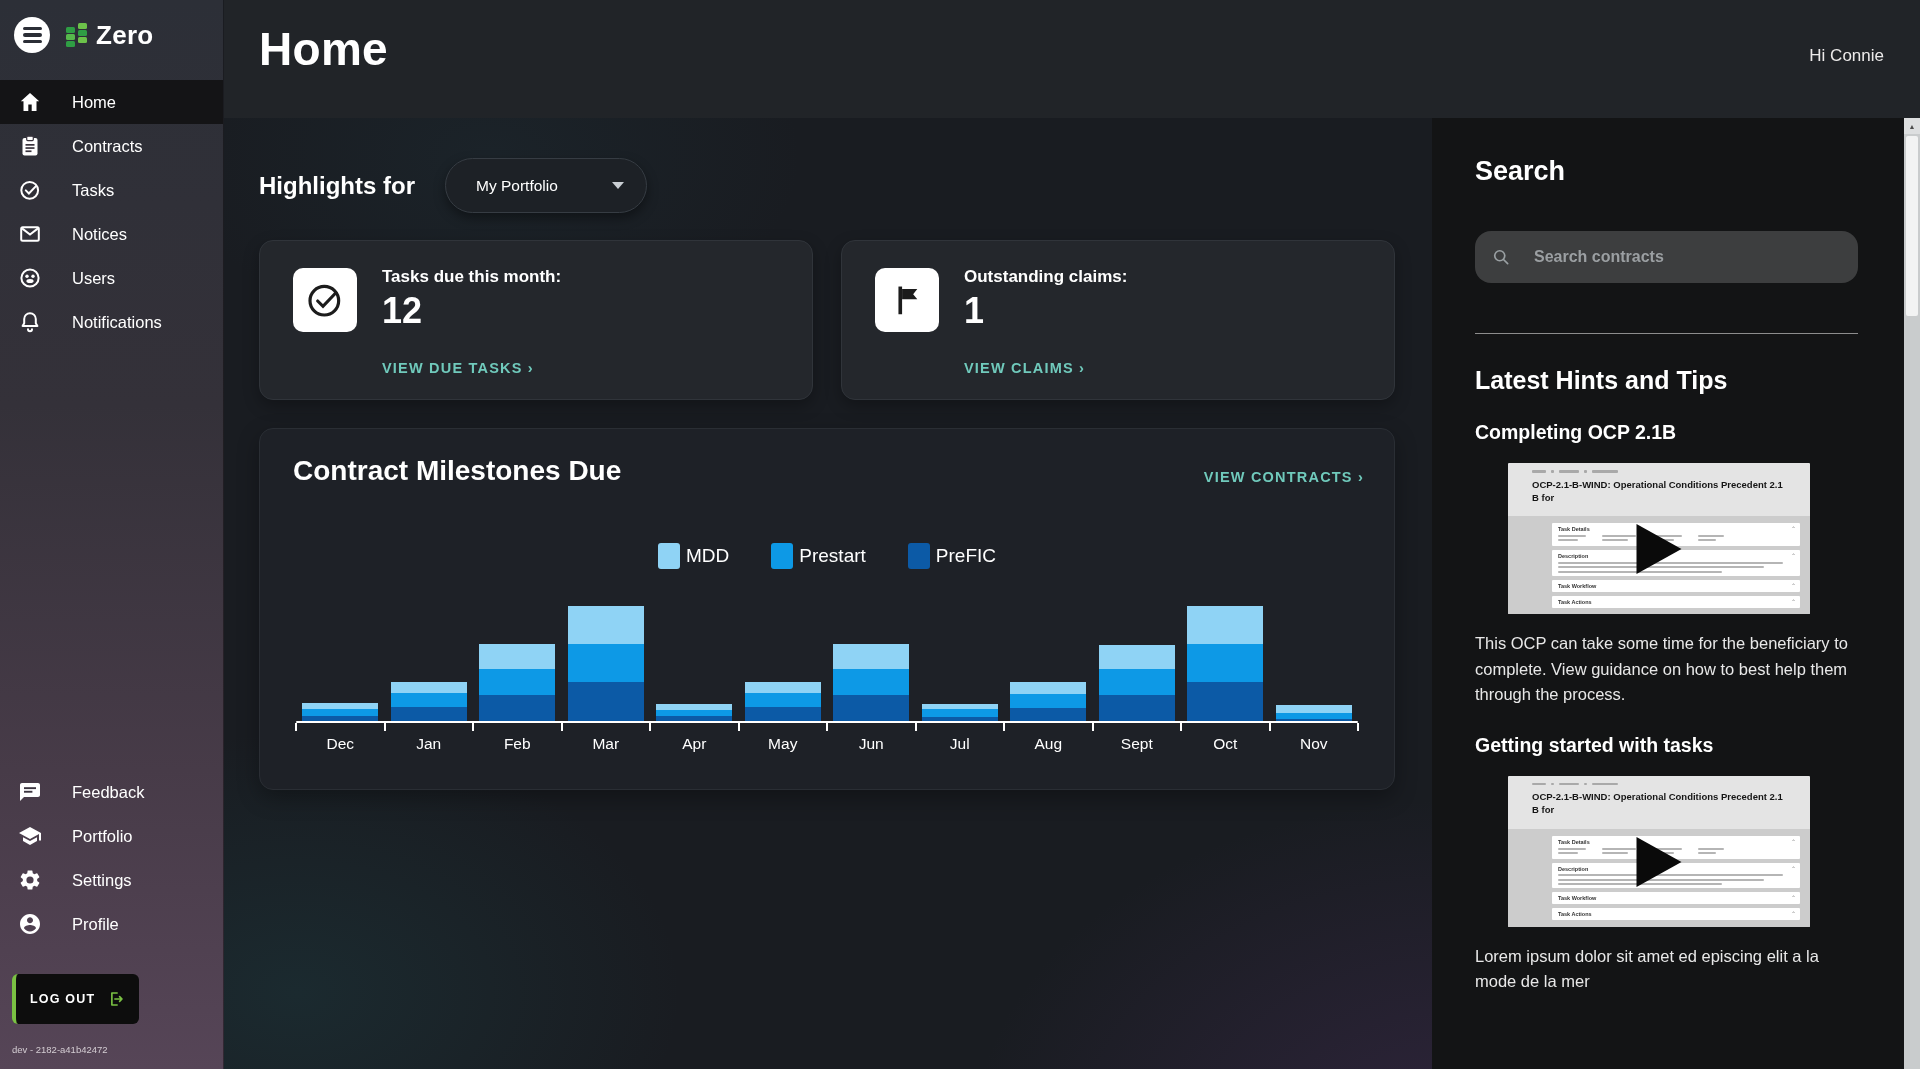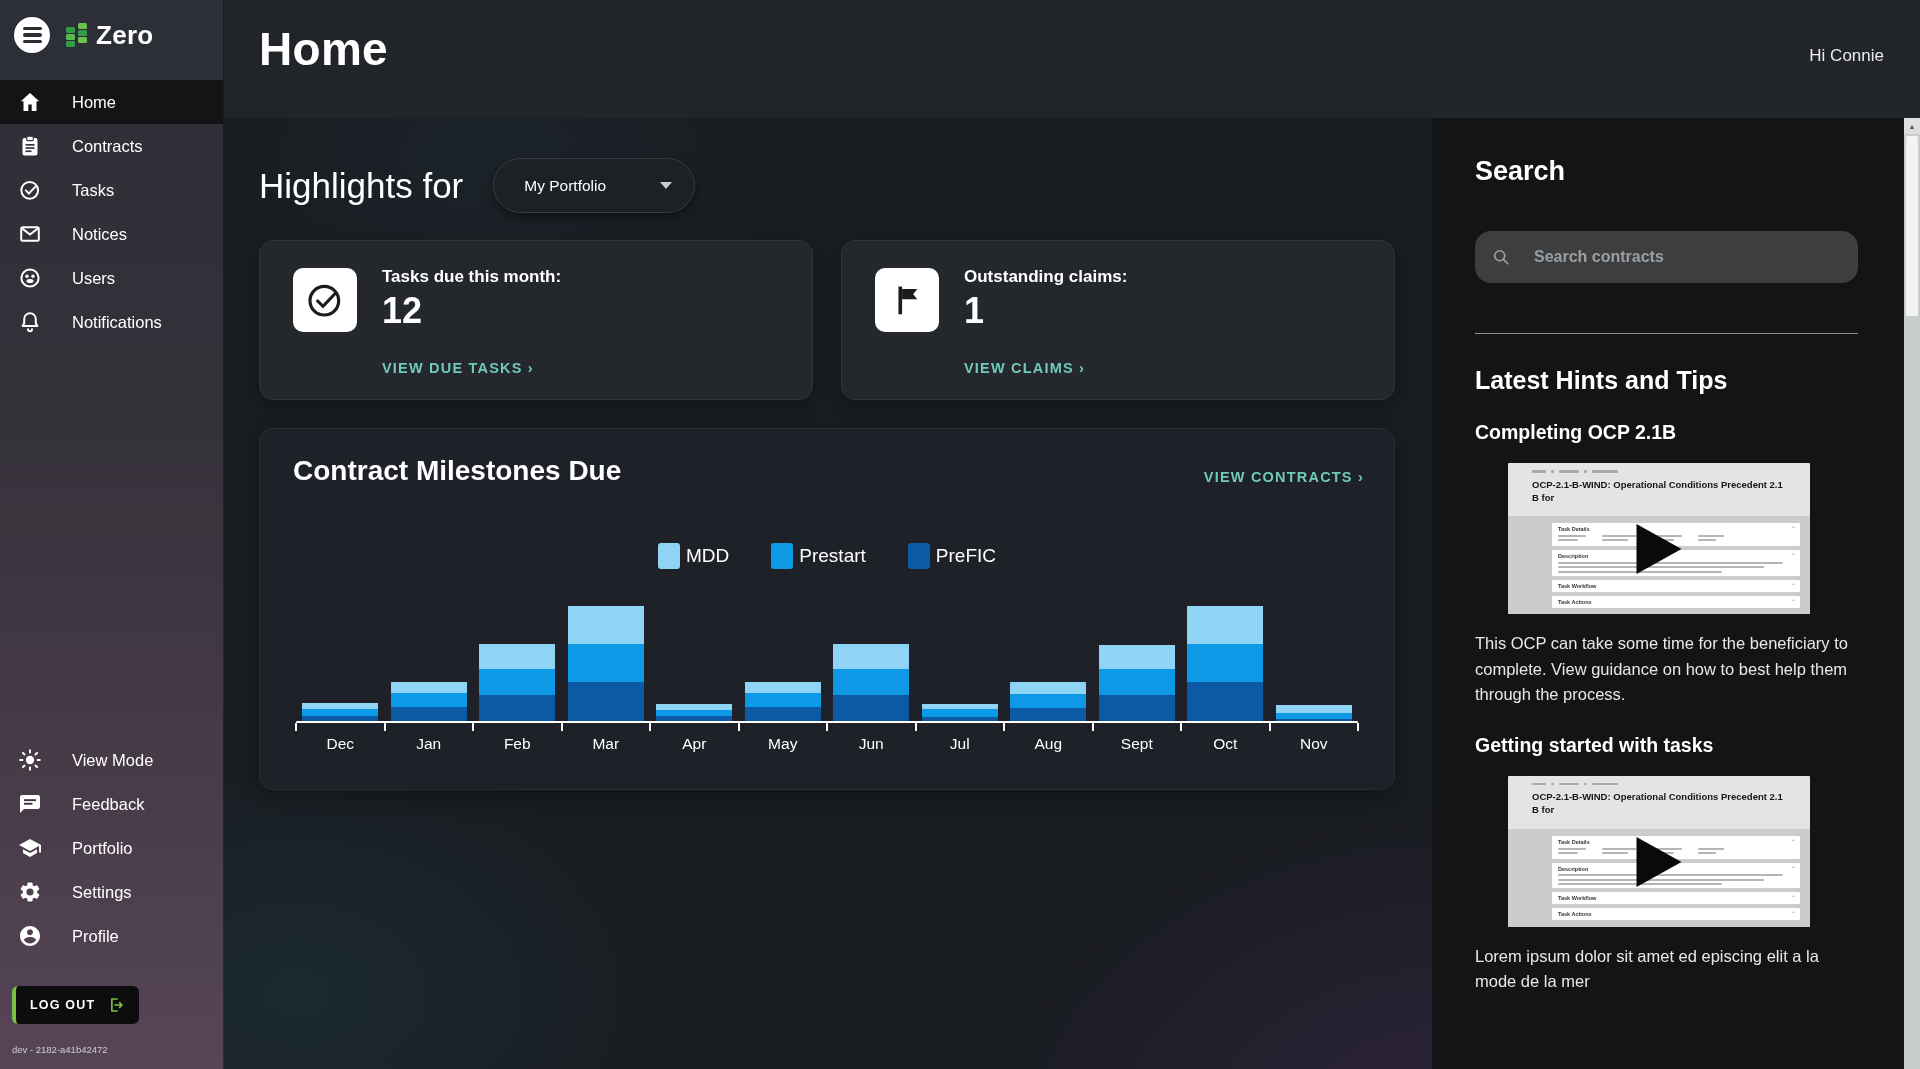--- a/index.html
+++ b/index.html
@@ -20,38 +20,38 @@
   .logo-glyph i { position:absolute; width:9px; height:5.5px; border-radius:1.5px; }
   .logo-text { color:#fff; font-size:26px; font-weight:bold; letter-spacing:.3px; }
   .nav { margin-top:10px; }
   .nav-item { display:flex; align-items:center; height:44px; padding-left:18px; gap:30px;
     color:#fff; cursor:pointer; }
   .nav-item.active { background:#141416; }
   .nav-icon { width:24px; height:24px; display:flex; align-items:center; justify-content:center; }
   .nav-label { font-size:16.5px; }
   .sidebar-footer { position:absolute; left:0; bottom:0; width:100%; padding-bottom:14px; }
   .logout-btn { margin:28px 0 0 12px; display:inline-flex; align-items:center; gap:12px;
-    background:#0d0d0d; border-left:4px solid #7ac143; border-radius:6px; padding:10px 14px;
+    background:#0d0d0d; border-left:4px solid #7ac143; border-radius:6px; padding:16px 14px;
     color:#fff; font-size:12.5px; font-weight:bold; letter-spacing:1.2px; cursor:pointer;justify-content:space-between; }
   .version { margin:20px 0 0 12px; font-size:9.5px; color:#d4cdd3; }
 
   
   .header { position:absolute; left:224px; top:0; right:0; height:118px; background:#212428; z-index:4; }
   .page-title { margin:22px 0 0 35px; font-size:46px; font-weight:bold; color:#fff; letter-spacing:.3px; }
   .greeting { position:absolute; right:36px; top:46px; font-size:17px; color:#eceaea; }
 
   
   .main { position:absolute; left:224px; top:118px; width:1208px; bottom:0;
     background:
       radial-gradient(620px 420px at 6% 92%, rgba(34,92,98,.22), transparent 62%),
       radial-gradient(760px 540px at 102% 108%, rgba(86,52,108,.35), transparent 64%),
       radial-gradient(520px 320px at 22% 4%, rgba(38,72,84,.16), transparent 60%),
       #191c21; }
   .hl-row { display:flex; align-items:center; margin:40px 0 0 35px; gap:30px; }
-  .hl-title { font-size:35px; font-weight:normal; color:#fff; }
+  .hl-title { font-size:24px; font-weight:bold; color:#fff; }
   .dropdown { display:flex; align-items:center; justify-content:space-between; width:202px; height:55px;
     background:#1d2126; border:1px solid #363c43; border-radius:28px; padding:0 22px 0 30px;
     box-shadow:0 5px 12px rgba(0,0,0,.4); cursor:pointer; }
   .dropdown-label { color:#fff; font-size:15.5px; font-weight:normal; }
   .chev { width:0; height:0; border-left:6px solid transparent; border-right:6px solid transparent;
     border-top:7px solid #c9ced3; }
 
   .cards-row { display:flex; gap:28px; margin:27px 0 0 35px; width:1136px; }
   .card { flex:1; height:160px; background:#24272c; border:1px solid #30343a; border-radius:14px;
     position:relative; box-shadow:0 6px 16px rgba(0,0,0,.28); }
@@ -206,31 +206,20 @@
             </svg>
           </span>
           <span class="nav-label">Notifications</span>
         </div>
       </div>
     <div class="sidebar-footer">
       <div id="nav-footer-list">
           <div class="nav-item">
             <span class="nav-icon">
               <svg width="24" height="24" viewBox="0 0 24 24">
-                <circle cx="12" cy="12" r="4.2" fill="#fff"></circle>
-                <g stroke="#fff" stroke-width="2" stroke-linecap="round">
-                  <path d="M12 2.2v2.2M12 19.6v2.2M2.2 12h2.2M19.6 12h2.2M4.9 4.9l1.6 1.6M17.5 17.5l1.6 1.6M19.1 4.9l-1.6 1.6M6.5 17.5l-1.6 1.6"></path>
-                </g>
-              </svg>
-            </span>
-            <span class="nav-label">View Mode</span>
-          </div>
-          <div class="nav-item">
-            <span class="nav-icon">
-              <svg width="24" height="24" viewBox="0 0 24 24">
                 <path d="M20 3H4c-1.1 0-2 .9-2 2v16l4-4h14c1.1 0 2-.9 2-2V5c0-1.1-.9-2-2-2z" fill="#fff"></path>
                 <rect x="6" y="7.2" width="12" height="1.9" fill="#3c3540"></rect>
                 <rect x="6" y="10.8" width="8.4" height="1.9" fill="#3c3540"></rect>
               </svg>
             </span>
             <span class="nav-label">Feedback</span>
           </div>
           <div class="nav-item">
             <span class="nav-icon">
               <svg width="24" height="24" viewBox="0 0 24 24">

